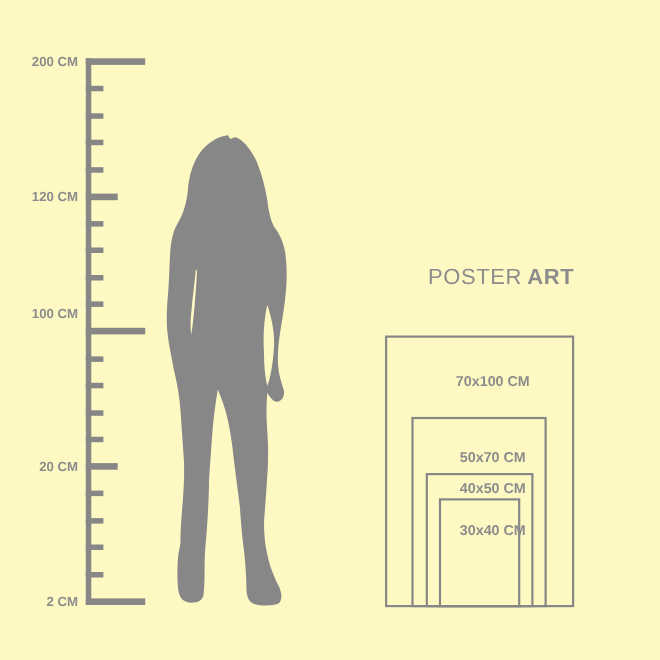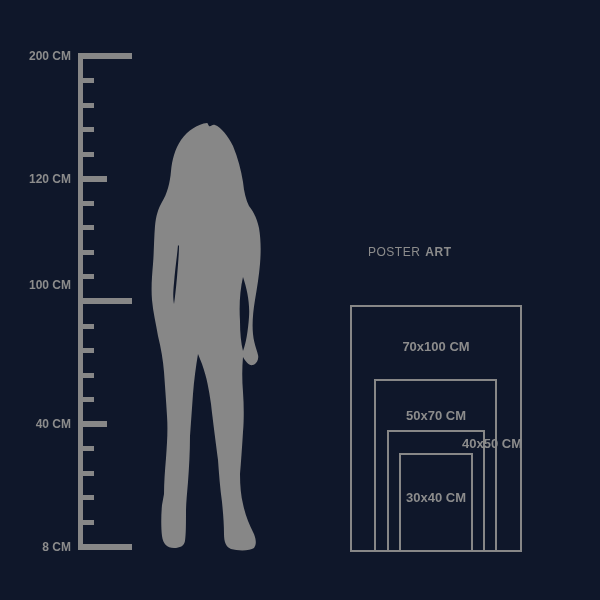--- a/index.html
+++ b/index.html
@@ -1,50 +1,50 @@
 <!DOCTYPE html>
 <html><head>
 <meta charset="utf-8">
 <style>
   html,body{margin:0;padding:0;background:#ffffff;}
   .canvas{
-    position:relative;width:600px;height:600px;background:#0f172a;overflow:hidden;
+    position:relative;width:600px;height:600px;background:#fef9c3;overflow:hidden;
     font-family:"Liberation Sans","DejaVu Sans",sans-serif;
   }
   
   .ruler-bar{position:absolute;left:78px;top:53px;width:5px;height:497px;background:#878787;}
   .tick{position:absolute;left:78px;background:#878787;}
   .tick.major{width:54px;height:6px;}
   .tick.medium{width:29px;height:6px;}
   .tick.minor{width:16px;height:5px;}
   .ruler-label{
     position:absolute;left:0;width:71px;text-align:right;
     font-size:12px;font-weight:bold;color:#8c8c8c;line-height:16px;white-space:nowrap;
   }
   
   .silhouette-svg{position:absolute;left:0;top:0;width:600px;height:600px;}
   
   .poster-title{
-    position:absolute;left:368px;top:243px;width:172px;text-align:left;
-    font-size:12px;color:#8c8c8c;line-height:18px;letter-spacing:0.5px;white-space:nowrap;
+    position:absolute;left:350px;top:243px;width:172px;text-align:right;
+    font-size:20px;color:#8c8c8c;line-height:18px;letter-spacing:0.5px;white-space:nowrap;
   }
   .poster-title .bold{font-weight:bold;margin-left:5px;}
   .poster-rect{position:absolute;border:2px solid #878787;box-sizing:border-box;background:transparent;}
   .rect-70x100{left:350px;top:305px;width:172px;height:247px;}
   .rect-50x70{left:374px;top:379px;width:123px;height:173px;}
   .rect-40x50{left:387px;top:430px;width:98px;height:122px;}
   .rect-30x40{left:399px;top:453px;width:74px;height:99px;}
   .poster-label{
     position:absolute;left:350px;width:172px;text-align:center;
-    font-size:13px;font-weight:bold;color:#8c8c8c;line-height:16px;white-space:nowrap;
+    font-size:13px;font-weight:bold;color:#8c8c8c;line-height:16px;white-space:nowrap;padding-left:12px;
   }
   .plabel-70x100{top:339px;}
   .plabel-50x70{top:408px;}
-  .plabel-40x50{top:436px;text-align:right;}
-  .plabel-30x40{top:490px;}
+  .plabel-40x50{top:436px;}
+  .plabel-30x40{top:474px;}
 </style>
 </head>
 <body>
 
 <div class="canvas">
 
   <div>
     <div class="ruler-bar"></div>
 
     <div class="tick major" style="top:544px"></div>
@@ -65,22 +65,22 @@
     <div class="tick medium" style="top:176px"></div>
     <div class="tick minor" style="top:152px"></div>
     <div class="tick minor" style="top:127px"></div>
     <div class="tick minor" style="top:103px"></div>
     <div class="tick minor" style="top:78px"></div>
     <div class="tick major" style="top:53px"></div>
 
     <div class="ruler-label" style="top:48px">200 CM</div>
     <div class="ruler-label" style="top:171px">120 CM</div>
     <div class="ruler-label" style="top:277px">100 CM</div>
-    <div class="ruler-label" style="top:416px">40 CM</div>
-    <div class="ruler-label" style="top:539px">8 CM</div>
+    <div class="ruler-label" style="top:416px">20 CM</div>
+    <div class="ruler-label" style="top:539px">2 CM</div>
   </div>
 
   <svg class="silhouette-svg" viewBox="0 0 600 600" aria-hidden="true">
     <path fill="#878787" fill-rule="evenodd" d="
       M 207 123
       C 198 124 188 130 181 140
       C 175 149 172 160 171 171
       C 170 183 167 194 162 202
       C 158 209 156 216 155 226
       C 154 238 154 252 153 264

